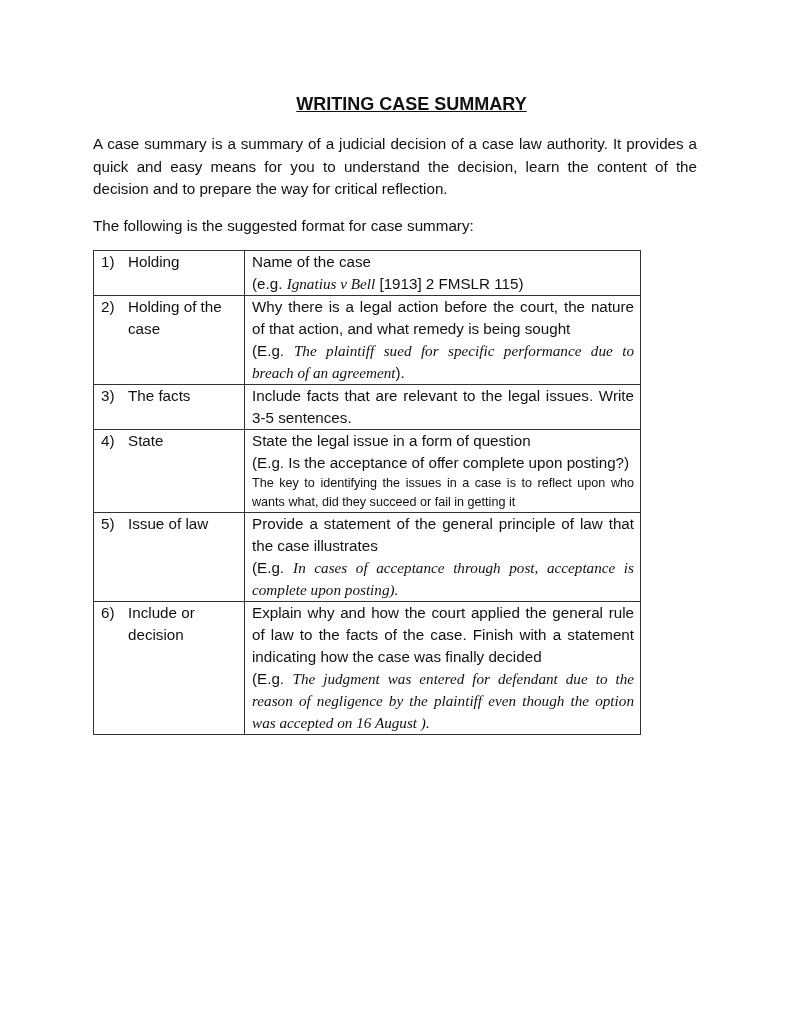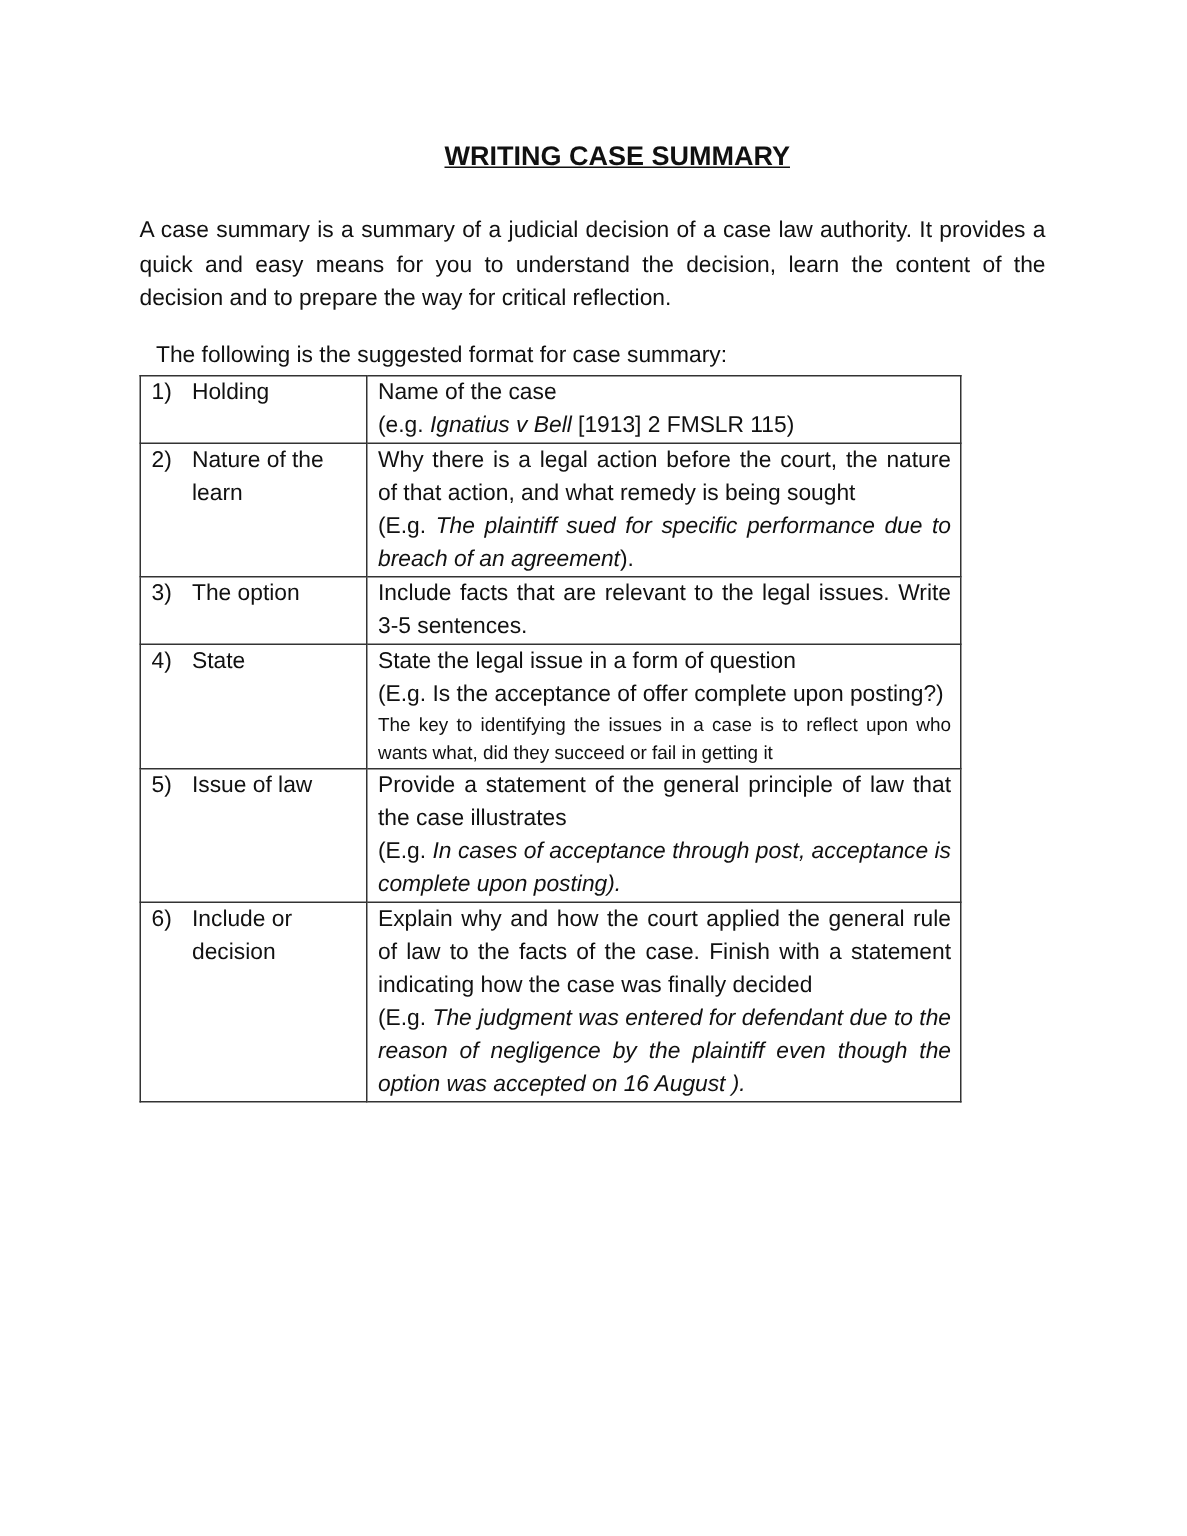--- a/index.html
+++ b/index.html
@@ -1,32 +1,32 @@
 <!DOCTYPE html>
 <html><head>
 <meta charset="utf-8">
 <style>
   html, body { margin: 0; padding: 0; background: #ffffff; }
   body { width: 791px; height: 1024px; position: relative; overflow: hidden;
          font-family: "Liberation Sans", "DejaVu Sans", sans-serif; color: #111; }
   .page { position: absolute; left: 0; top: 0; width: 791px; height: 1024px; }
   .title { position: absolute; top: 94px; left: 16px; width: 791px; text-align: center;
            font-size: 18px; font-weight: bold; text-decoration: underline; letter-spacing: 0; }
-  .intro { position: absolute; left: 93px; top: 143px; width: 604px; font-size: 15.2px;
+  .intro { position: absolute; left: 93px; top: 133px; width: 604px; font-size: 15.2px;
            line-height: 22.5px; text-align: justify; margin: 0; }
-  .lead { position: absolute; left: 93px; top: 215px; font-size: 15.2px; line-height: 22px; margin: 11px; }
+  .lead { position: absolute; left: 93px; top: 215px; font-size: 15.2px; line-height: 22px; margin: 0; }
   table.fmt { position: absolute; left: 93px; top: 250px; width: 548px; border-collapse: collapse;
               font-size: 15.2px; line-height: 22px; }
   table.fmt td { border: 1.3px solid #333; vertical-align: top; padding: 0 6px 0 7px; }
   td.left { width: 137px; }
   .lbl { display: flex; }
   .num { width: 27px; flex: none; }
   .rtext { text-align: justify; margin-top: 27px; }
   .small { font-size: 12.6px; line-height: 19px; display: block; }
-  i { font-style: italic; }
+  i { font-style: italic; font-family: Liberation Serif, serif; }
   .line { display: block; }
 </style>
 </head>
 <body>
 
 <div class="page">
   <div class="title">WRITING CASE SUMMARY</div>
   <p class="intro">A case summary is a summary of a judicial decision of a case law authority.  It provides a quick and easy means for you to understand the decision, learn the content of the decision and to prepare the way for critical reflection.</p>
   <p class="lead">The following is the suggested format for case summary:</p>
 
@@ -41,33 +41,33 @@
       </td>
       <td class="rtext">
         <span class="line">Name of the case</span>
         <span class="line"><span>(e.g. </span><i>Ignatius v Bell</i><span> [1913] 2 FMSLR 115)</span></span>
       </td>
     </tr>
     <tr>
       <td class="left">
         <div class="lbl">
               <span class="num">2)</span>
-              <span>Nature of the learn</span>
+              <span>Holding of the case</span>
             </div>
       </td>
       <td class="rtext">
         <span class="line">Why there is a legal action before the court, the nature of that action, and what remedy is being sought</span>
         <span class="line"><span>(E.g. </span><i>The plaintiff sued for specific performance due to breach of an agreement</i><span>).</span></span>
       </td>
     </tr>
     <tr>
       <td class="left">
         <div class="lbl">
               <span class="num">3)</span>
-              <span>The option</span>
+              <span>The facts</span>
             </div>
       </td>
       <td class="rtext">
         <span class="line">Include facts that are relevant to the legal issues. Write 3-5 sentences.</span>
       </td>
     </tr>
     <tr>
       <td class="left">
         <div class="lbl">
               <span class="num">4)</span>

